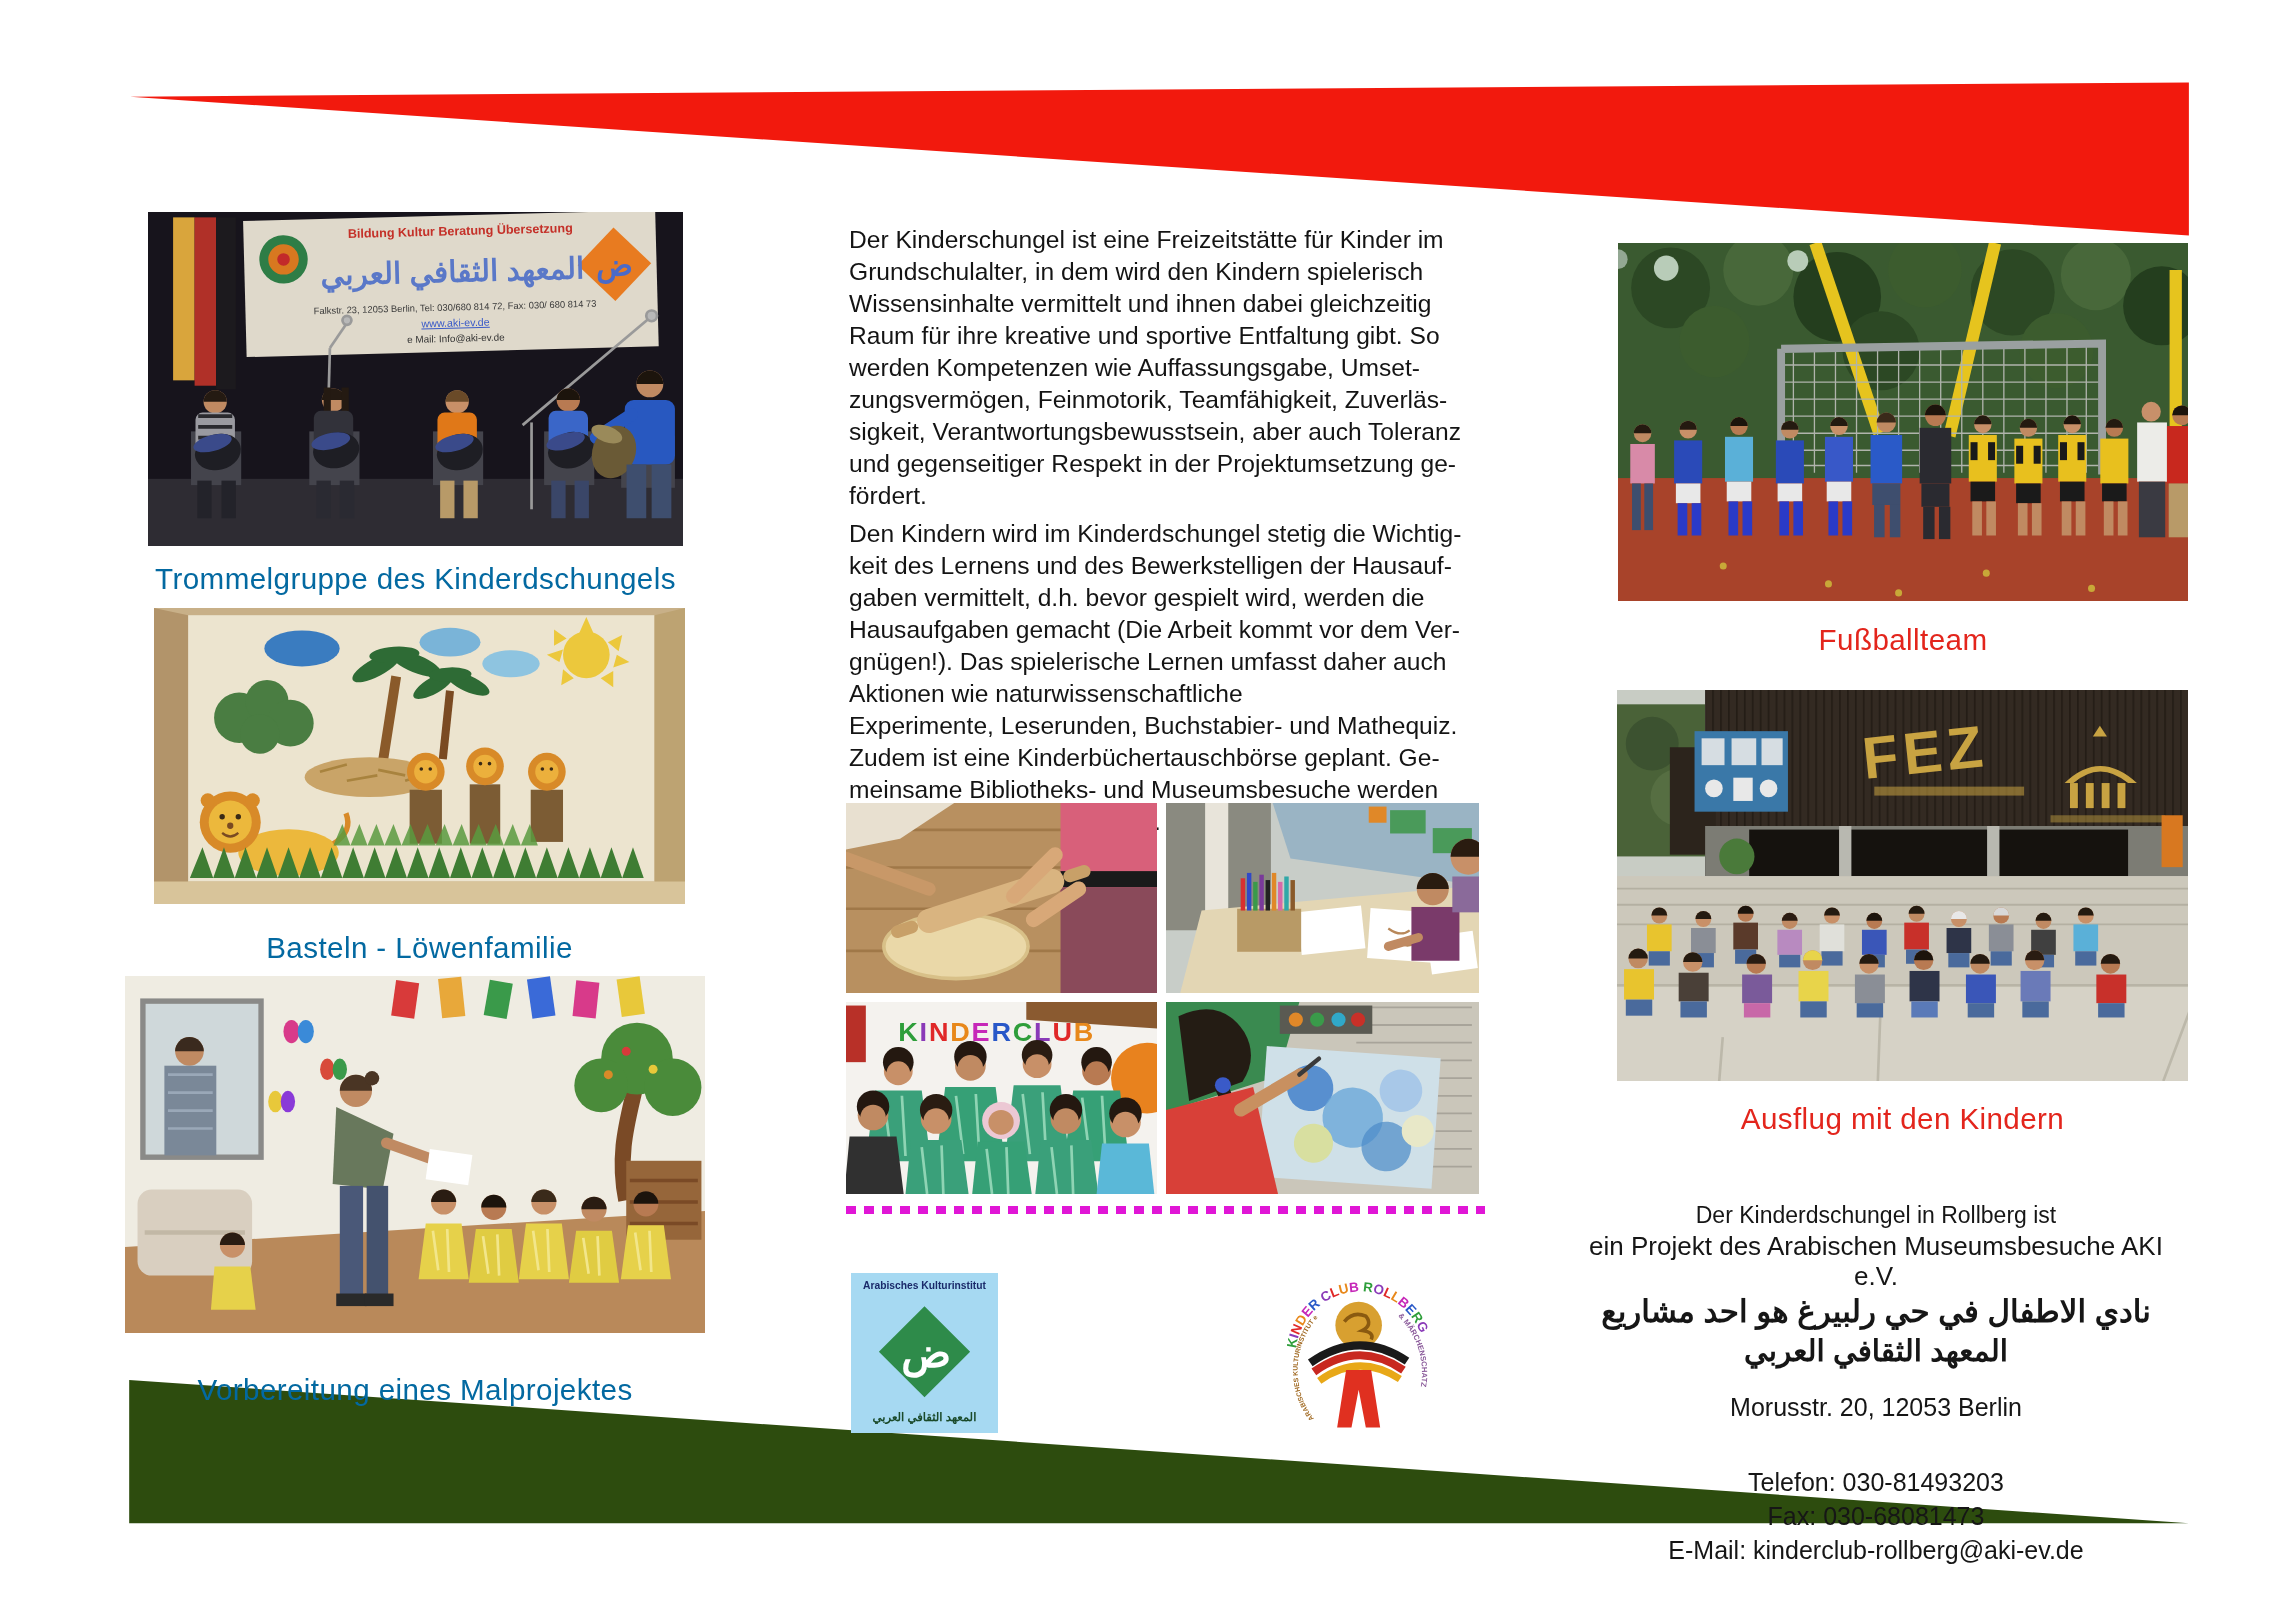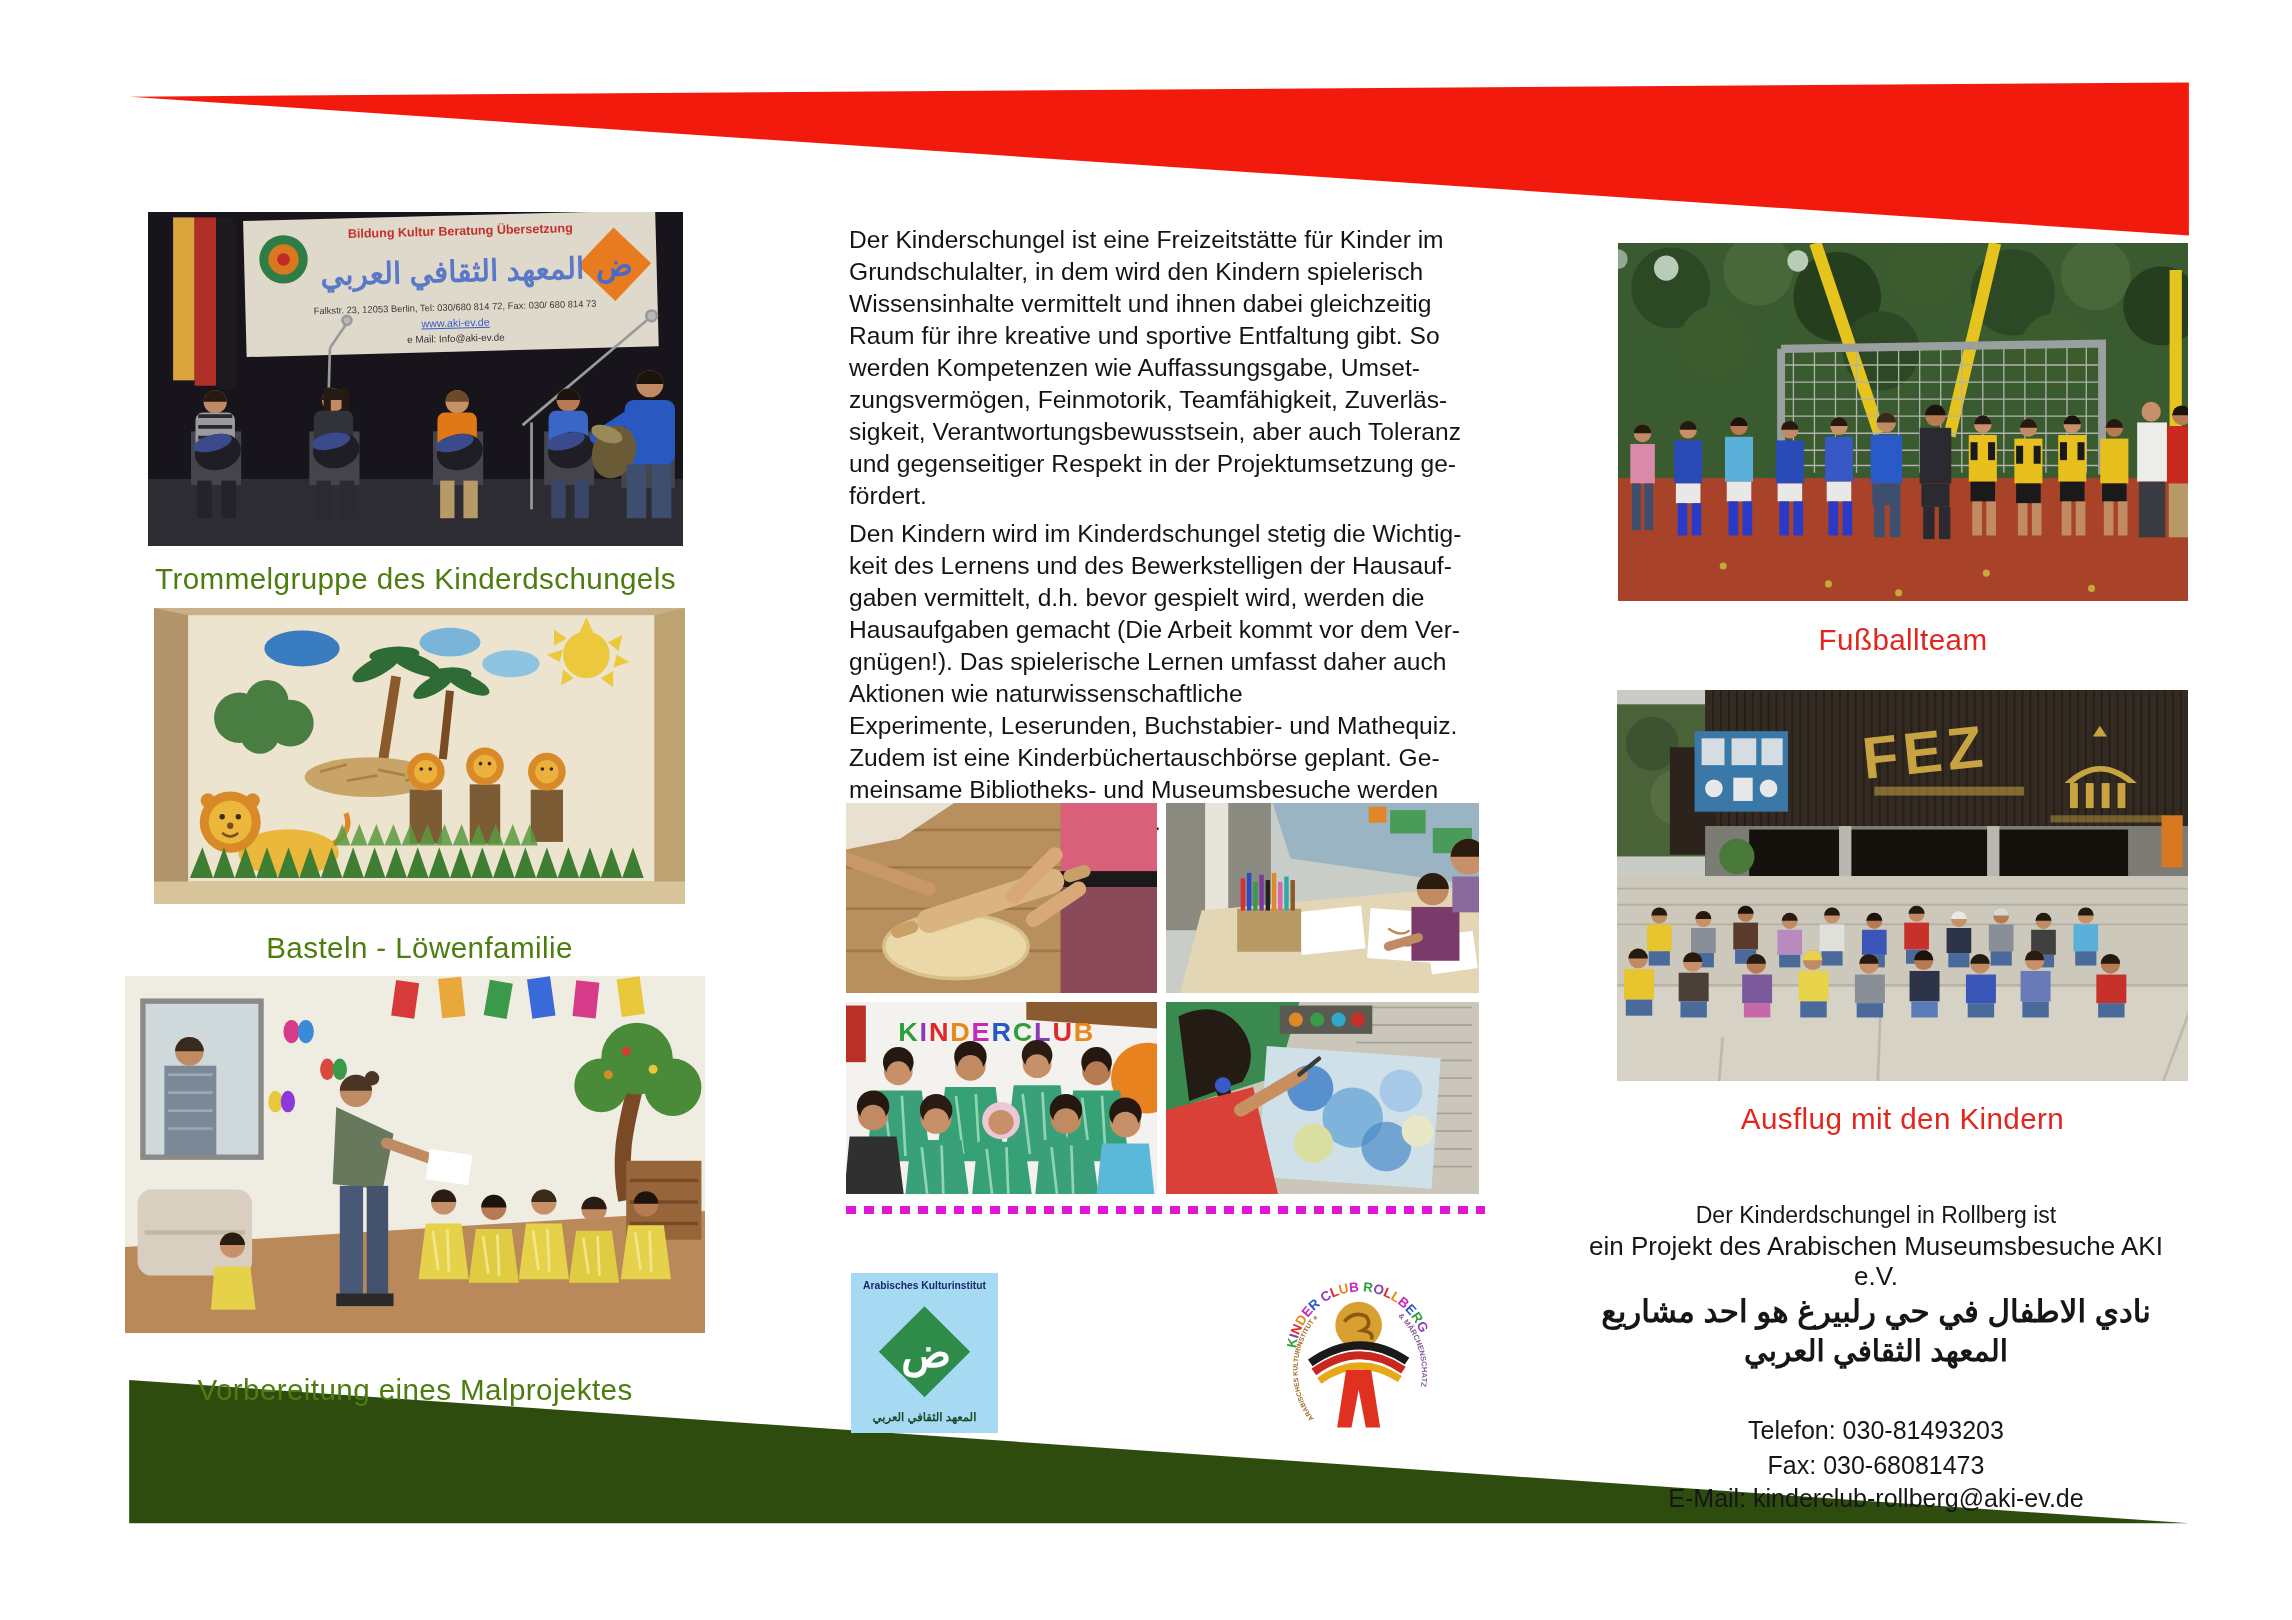--- a/index.html
+++ b/index.html
@@ -2,21 +2,21 @@
 <html style="font-size:14.3px"><head>
 <meta charset="utf-8">
 <style>
   html,body{margin:0;padding:0;background:#9a9a9a;}
   .page{position:relative;width:2293px;height:1620px;background:#ffffff;overflow:hidden;
         font-family:"Liberation Sans",sans-serif;color:#111;}
   .abs{position:absolute;}
   .photo{position:absolute;overflow:hidden;background:#ddd;}
   .photo svg{display:block;width:100%;height:100%;}
   .caption{position:absolute;text-align:center;font-size:29.6px;letter-spacing:0.4px;}
-  .cap-magenta{color:#4d7c0f;}
+  .cap-magenta{color:#0369a1;}
   .cap-red{color:#e3251c;}
   .para{position:absolute;font-size:24.6px;line-height:32px;color:#141414;white-space:pre-line;}
   .dotted{position:absolute;height:8px;
           background:repeating-linear-gradient(90deg,#e016d6 0 9.9px,#ffffff 9.9px 18px);}
   .contact{position:absolute;text-align:center;color:#161616;}
   .contact .l1{font-size:23px;line-height:31px;}
   .contact .l2{font-size:26px;line-height:30px;}
   .contact .ar1{font-size:31px;line-height:41px;font-weight:bold;}
   .contact .ar2{font-size:29.6px;line-height:38px;font-weight:bold;}
   .contact .addr{font-size:25px;line-height:30px;margin-top:21.5px;}
@@ -860,19 +860,20 @@
       </g>
     </svg>
   </div>
   <div class="caption cap-red" style="left:1617px;top:1102px;width:571px;">Ausflug mit den Kindern</div>
 
   <div class="contact" style="left:1567px;top:1200px;width:618px;">
     <div class="l1">Der Kinderdschungel in Rollberg ist</div>
     <div class="l2">ein Projekt des Arabischen Museumsbesuche AKI e.V.</div>
     <div class="ar1" dir="rtl">نادي الاطفال في حي رلبيرغ هو احد مشاريع</div>
     <div class="ar2" dir="rtl">المعهد الثقافي العربي</div>
+    <div class="addr">Morusstr. 20, 12053 Berlin</div>
     <div class="tel">Telefon: 030-81493203</div>
     <div class="fax">Fax: 030-68081473</div>
     <div class="mail">E-Mail: kinderclub-rollberg@aki-ev.de</div>
   </div>
 
 </div>
 
 
 </body></html>

